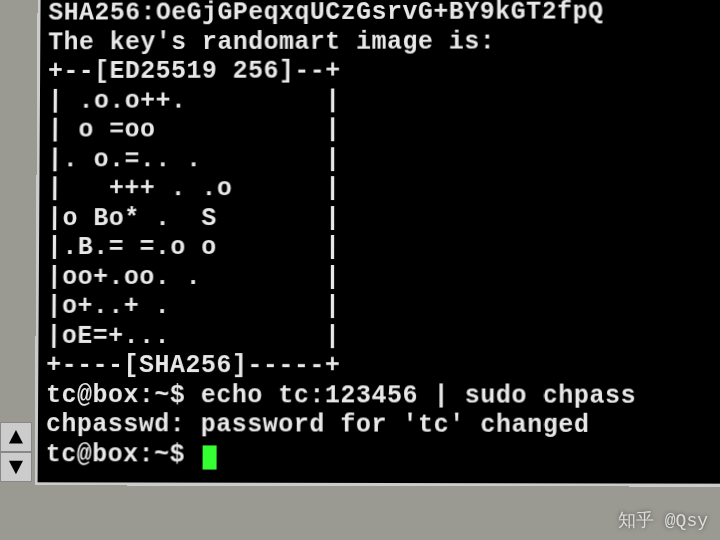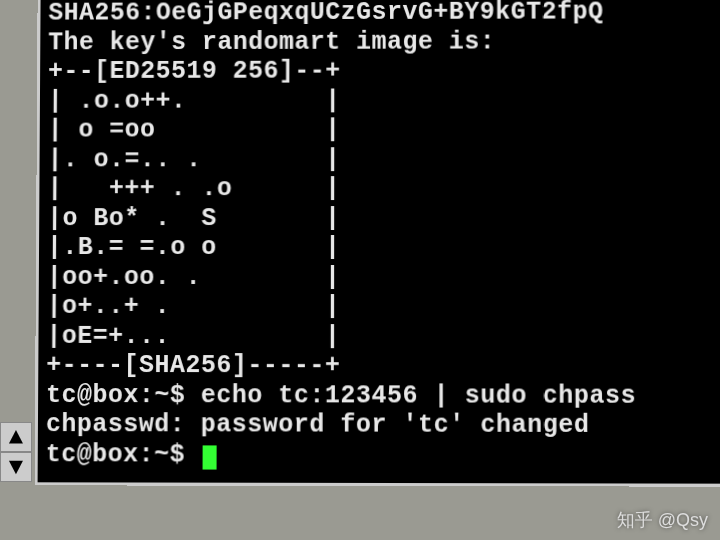--- a/index.html
+++ b/index.html
@@ -56,21 +56,21 @@
       height: 24px;
       background: #33ff33;
       vertical-align: text-bottom;
       margin-left: 2px;
     }
     .watermark {
       position: absolute;
       bottom: 8px;
       right: 12px;
       color: #ddd;
-      font-family: Liberation Sans, sans-serif;
+      font-family: Liberation Mono, monospace;
       font-size: 18px;
       text-shadow: 0 0 4px rgba(0,0,0,0.5);
     }
   </style>
 </head>
 <body>
 
 <div class="terminal-container">
   <div class="terminal-content"><span>SHA256:OeGjGPeqxqUCzGsrvG+BY9kGT2fpQ</span>
 <span>The key's randomart image is:</span>

